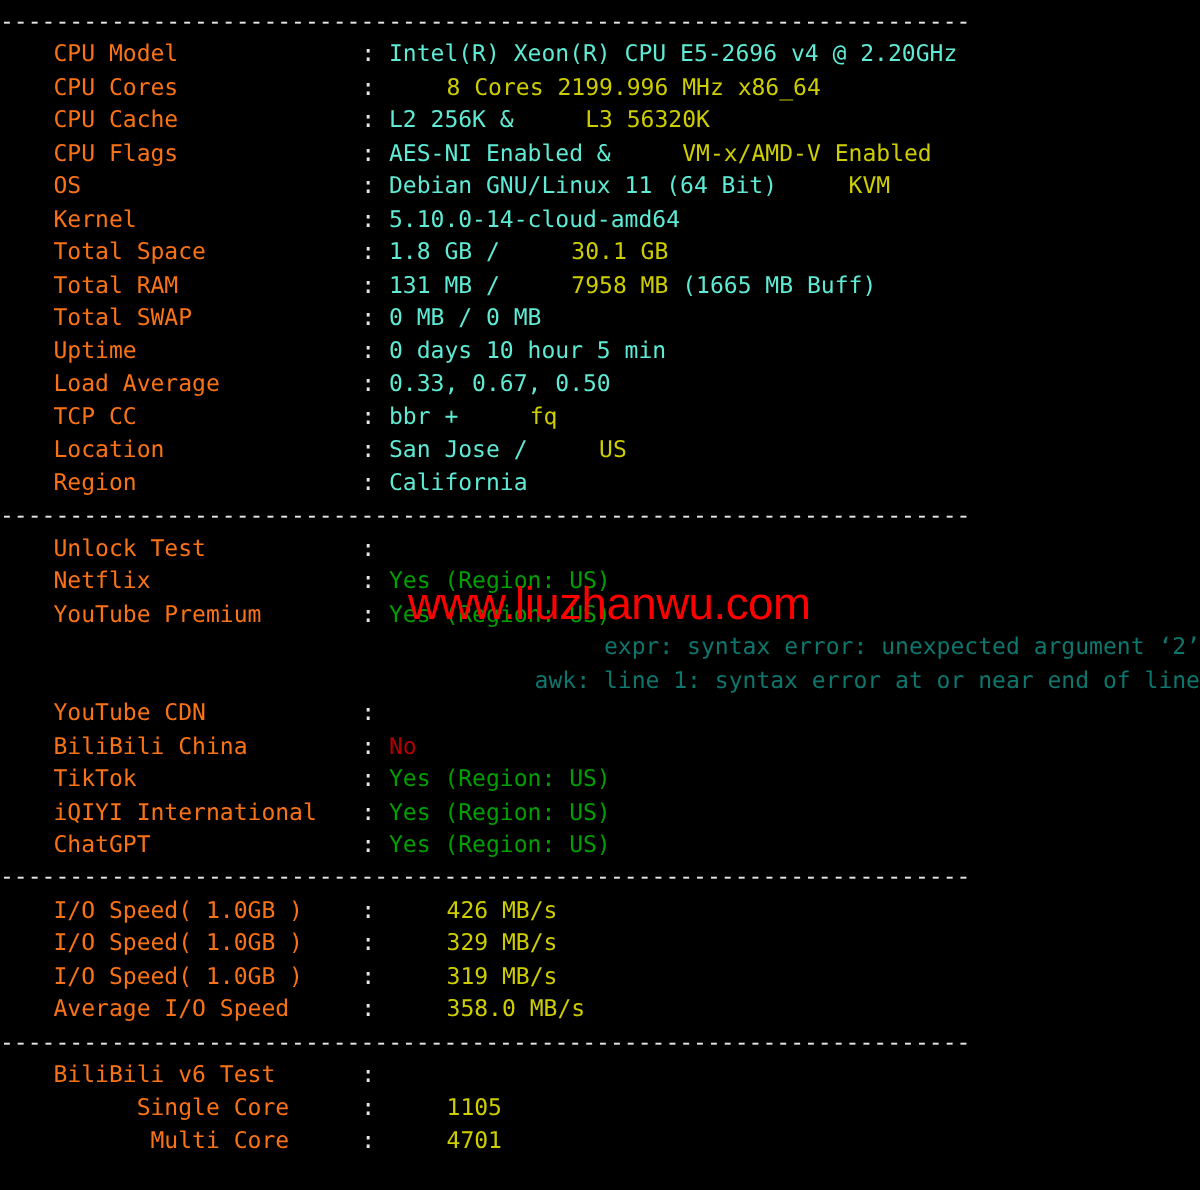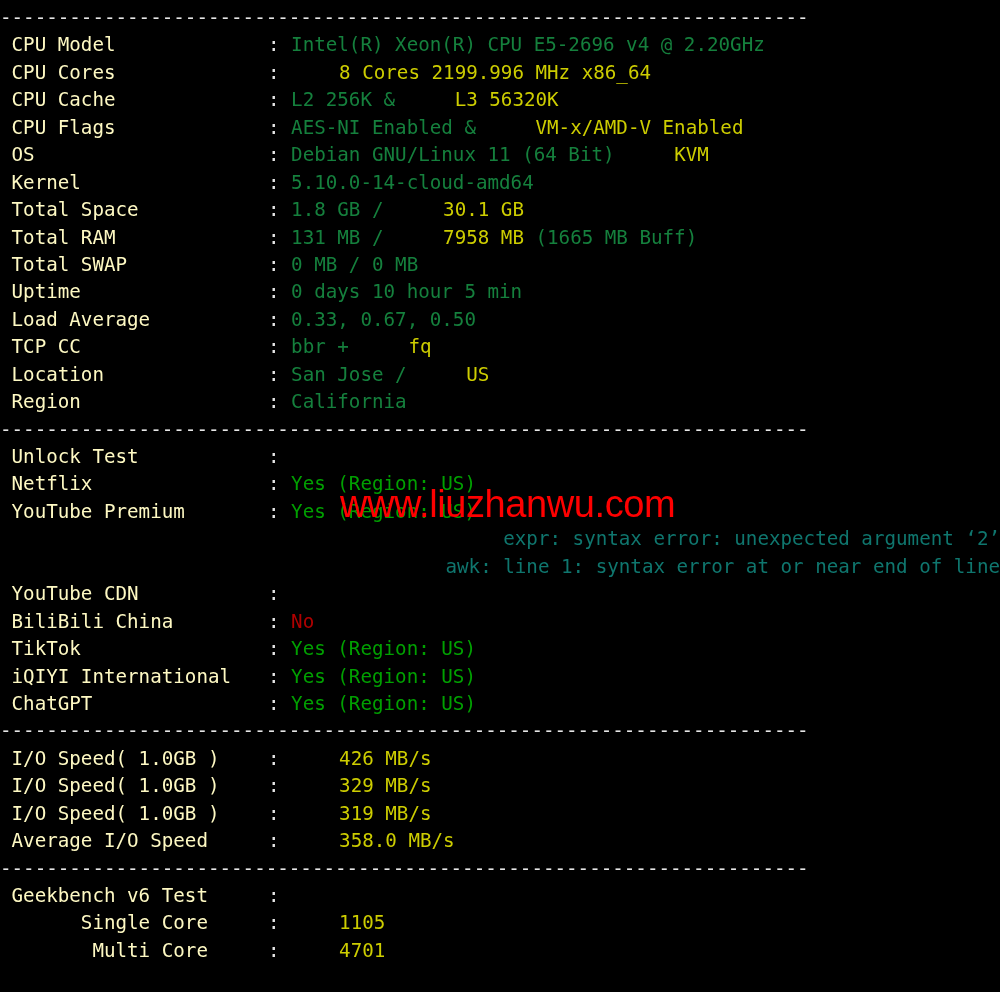--- a/index.html
+++ b/index.html
@@ -32,31 +32,32 @@
     height: 27.45px;
     white-space: pre;
     color: #e6e6e6;
     position: relative;
   }
 
   
   .lbl {
     display: inline-block;
     width: 268px;          
-    color: #fef9c3;
+    color: #f97316;
     white-space: pre;
+    margin-left: 33px;
   }
   .colon {
     color: #e6e6e6;
     white-space: pre;
   }
   .val { white-space: pre; }
 
   
-  .c-cyan   { color: #15803d; }
+  .c-cyan   { color: #5eead4; }
   .c-yellow { color: #cdcd00; margin-left: 48px; }
   .c-green  { color: #00a000; }
   .c-red    { color: #b00000; }
 
   .sep {
     height: 27.45px;
     white-space: pre;
     color: #e6e6e6;
     overflow: hidden;
   }
@@ -133,20 +134,20 @@
   <div>
       <div class="line"><span class="lbl"> I/O Speed( 1.0GB )</span><span class="colon">: </span><span class="val c-yellow">426 MB/s</span></div>
       <div class="line"><span class="lbl"> I/O Speed( 1.0GB )</span><span class="colon">: </span><span class="val c-yellow">329 MB/s</span></div>
       <div class="line"><span class="lbl"> I/O Speed( 1.0GB )</span><span class="colon">: </span><span class="val c-yellow">319 MB/s</span></div>
       <div class="line"><span class="lbl"> Average I/O Speed</span><span class="colon">: </span><span class="val c-yellow">358.0 MB/s</span></div>
     </div>
 
   <div class="sep">----------------------------------------------------------------------</div>
 
   <div>
-      <div class="line"><span class="lbl"> Geekbench v6 Test</span><span class="colon">:</span></div>
+      <div class="line"><span class="lbl"> BiliBili v6 Test</span><span class="colon">:</span></div>
       <div class="line"><span class="lbl">       Single Core</span><span class="colon">: </span><span class="val c-yellow">1105</span></div>
       <div class="line"><span class="lbl">        Multi Core</span><span class="colon">: </span><span class="val c-yellow">4701</span></div>
     </div>
 
   <div id="watermark">www.liuzhanwu.com</div>
 
 </div>
 
 </body></html>

